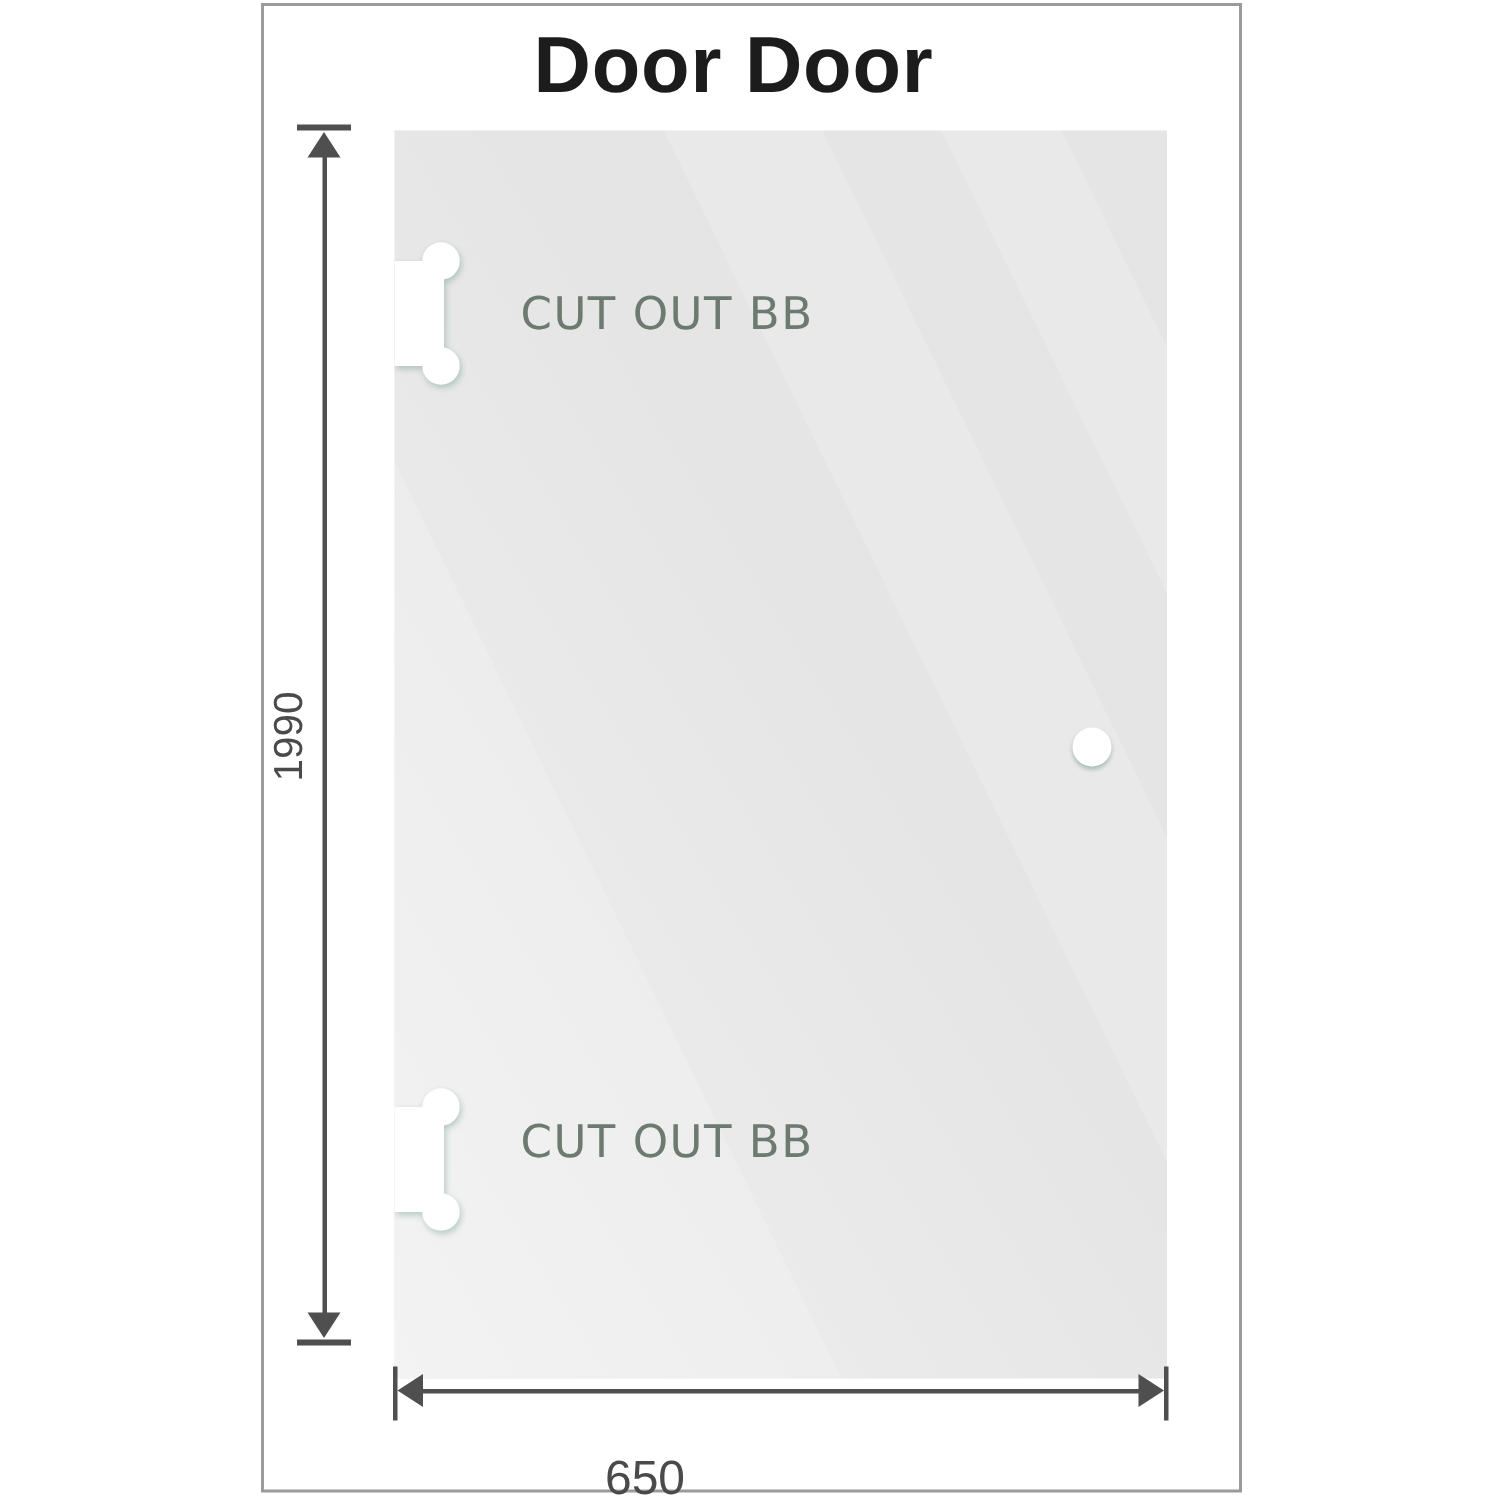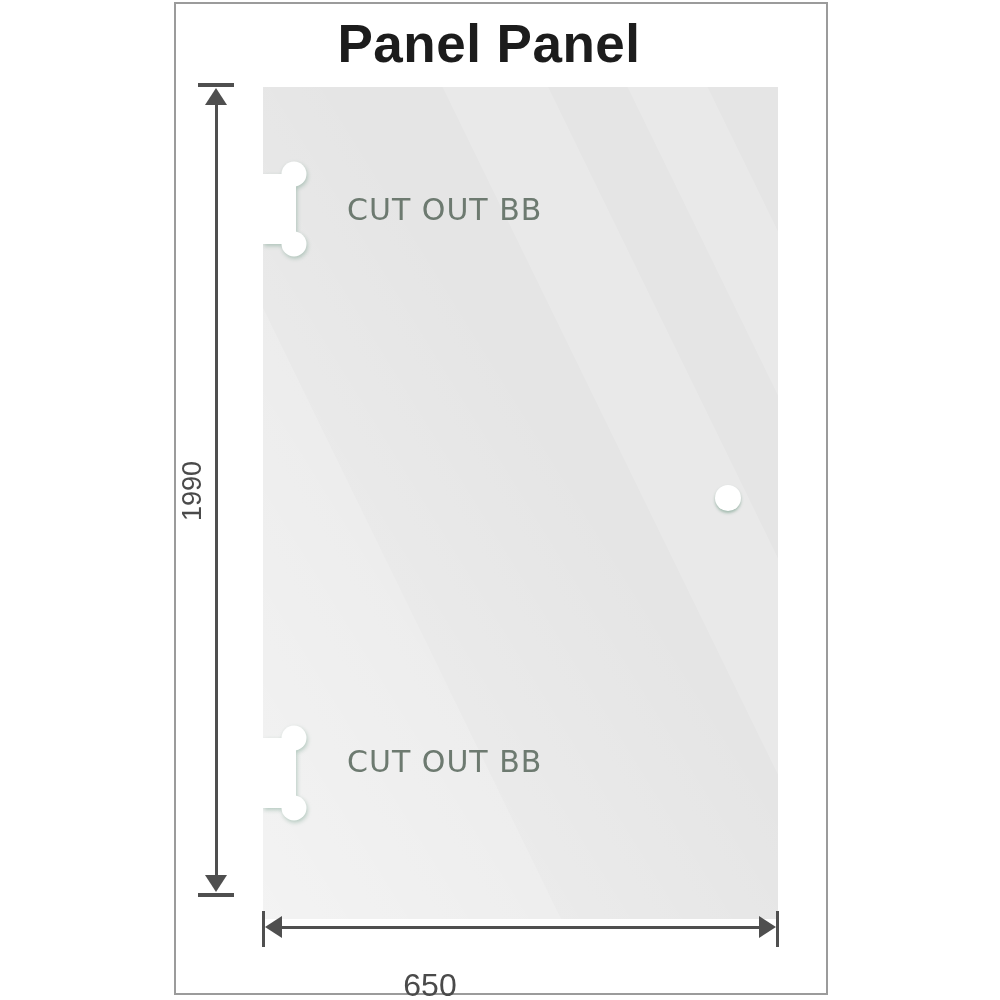--- a/index.html
+++ b/index.html
@@ -84,21 +84,21 @@
   .hlabel{
     left:398px;top:937px;width:64px;text-align:center;
     font-size:32px;color:#4a4a4a;margin-top:30px;
   }
 </style>
 </head>
 <body>
 
 <div class="abs frame"></div>
 
-<div class="abs title">Panel Panel</div>
+<div class="abs title">Door Door</div>
 
 <div class="abs panel">
   <div class="band a"></div>
   <div class="band b"></div>
   <div class="band c"></div>
   <div class="sheen"></div>
 
   <svg class="cutout top" viewBox="0 0 50 100" width="50" height="100">
     <circle cx="31" cy="15" r="12.5" fill="#ffffff"></circle>
     <circle cx="31" cy="85" r="12.5" fill="#ffffff"></circle>

